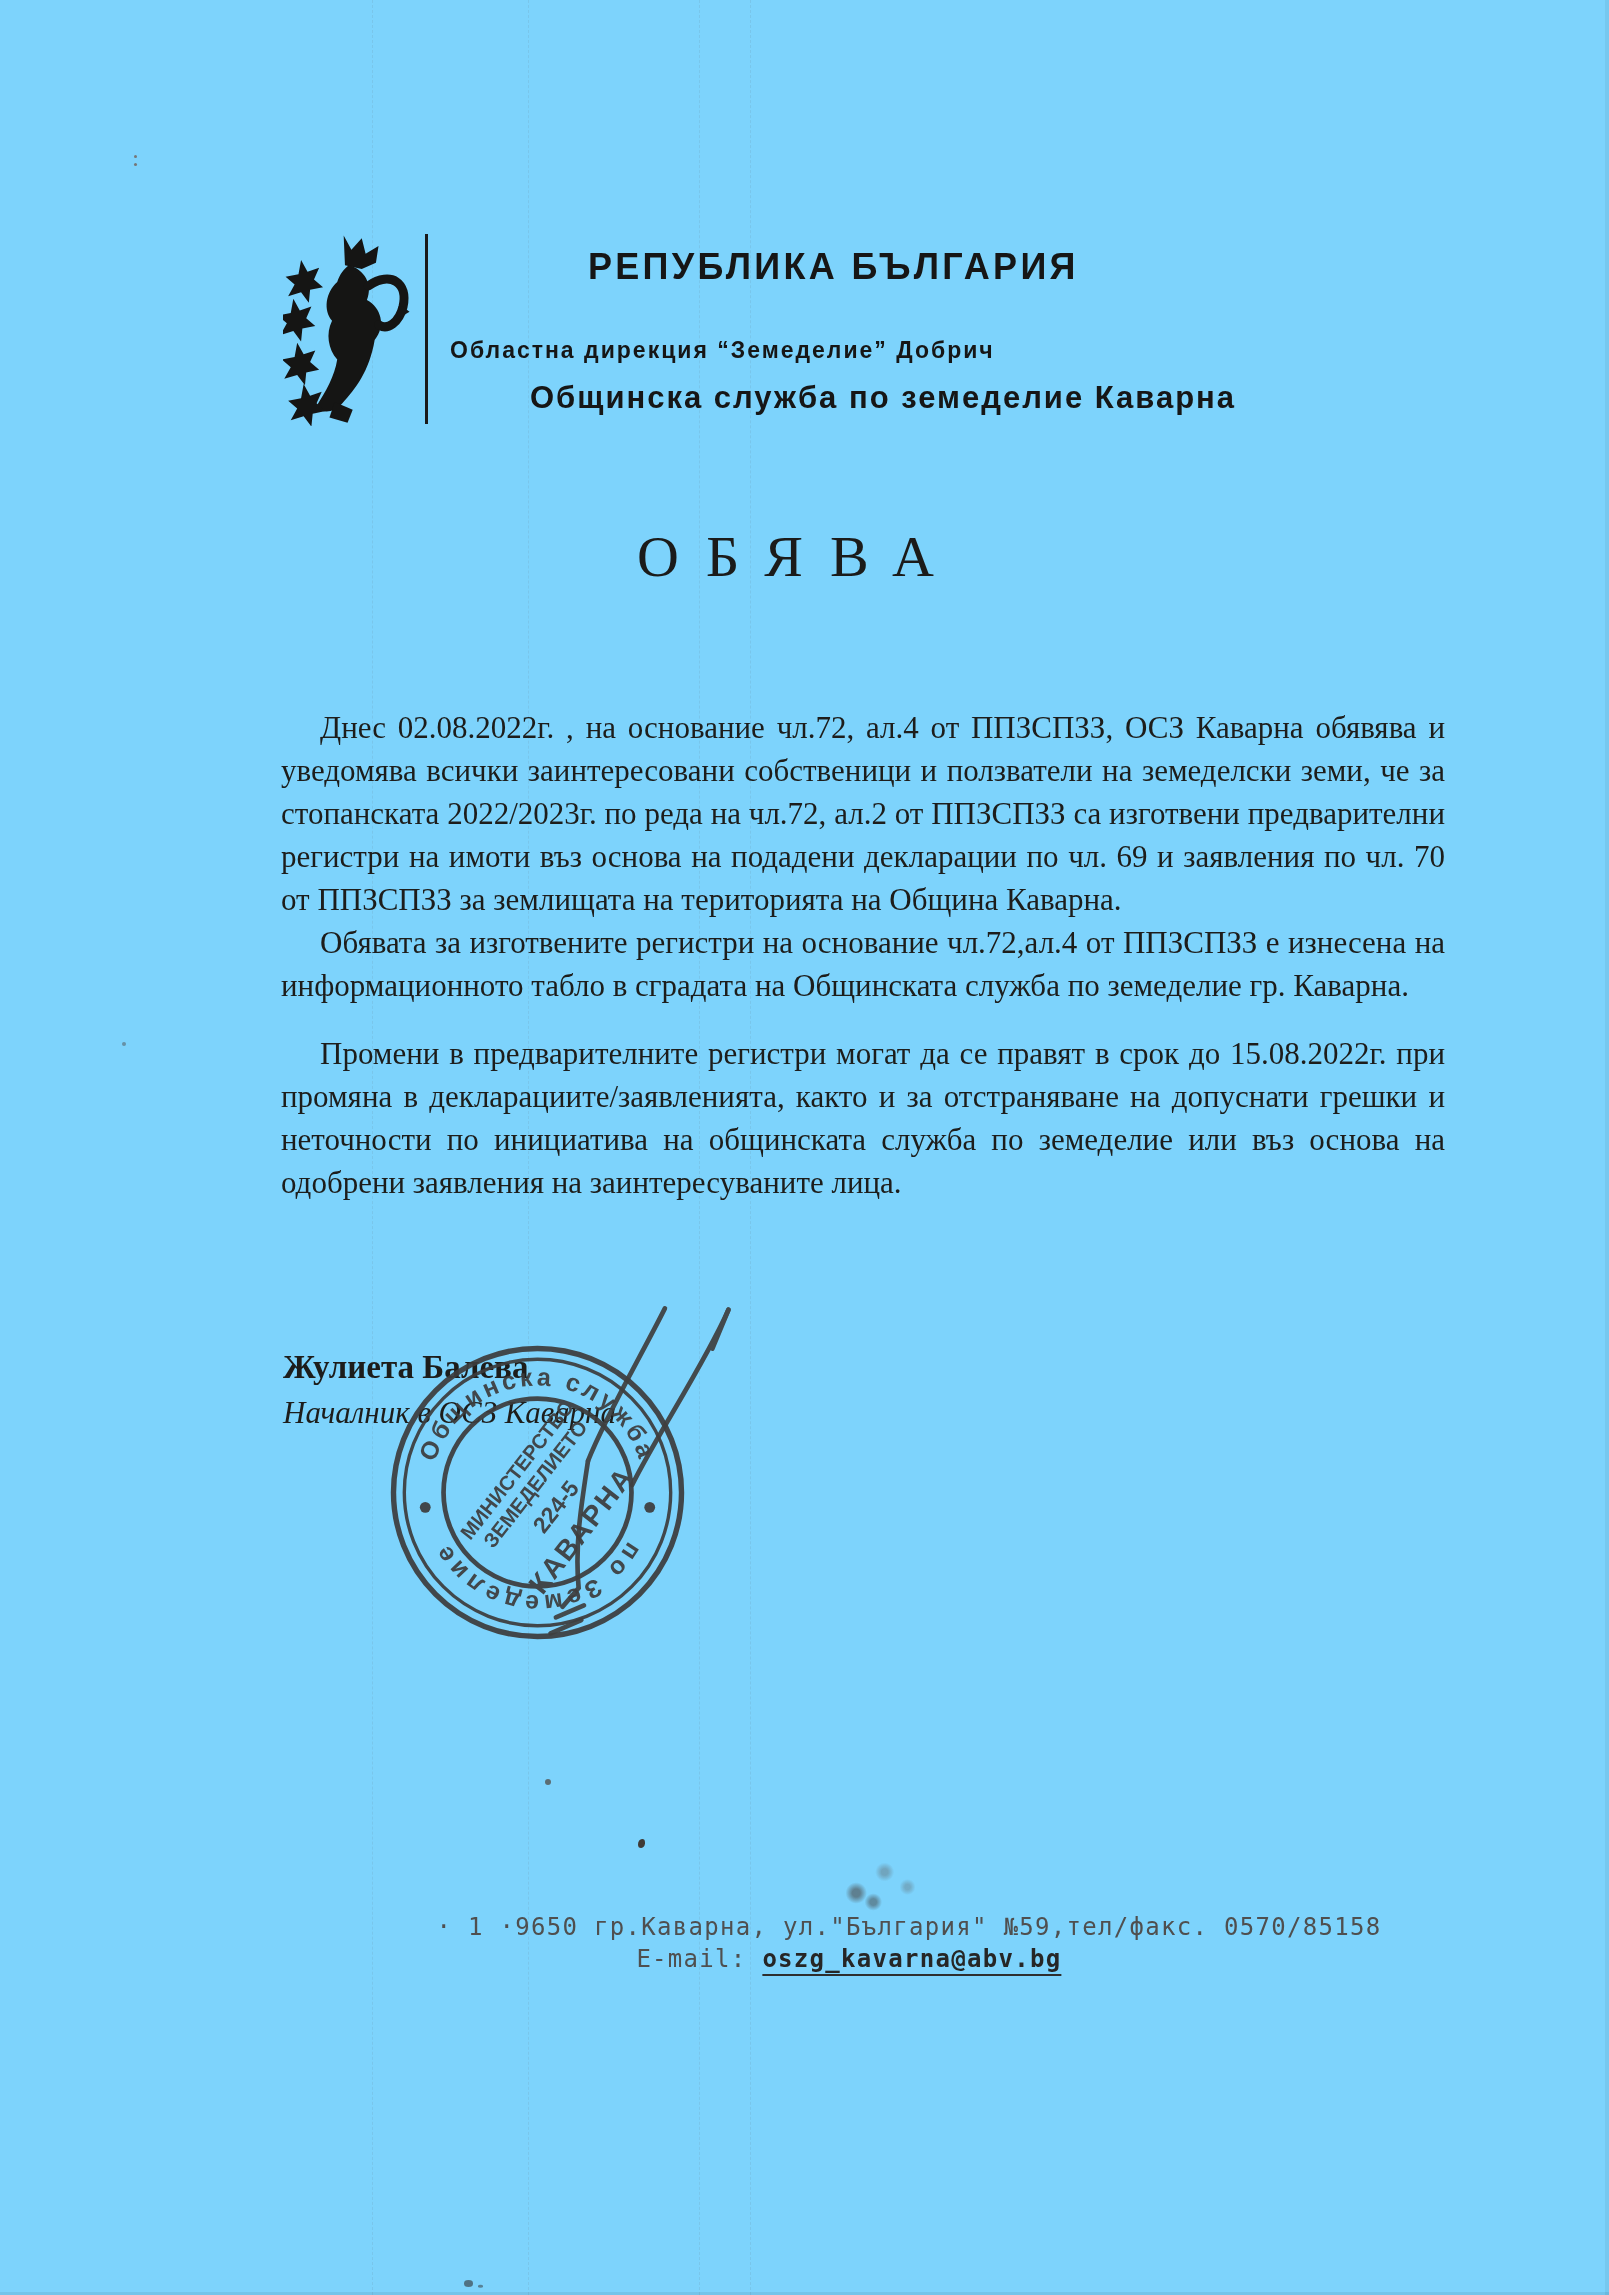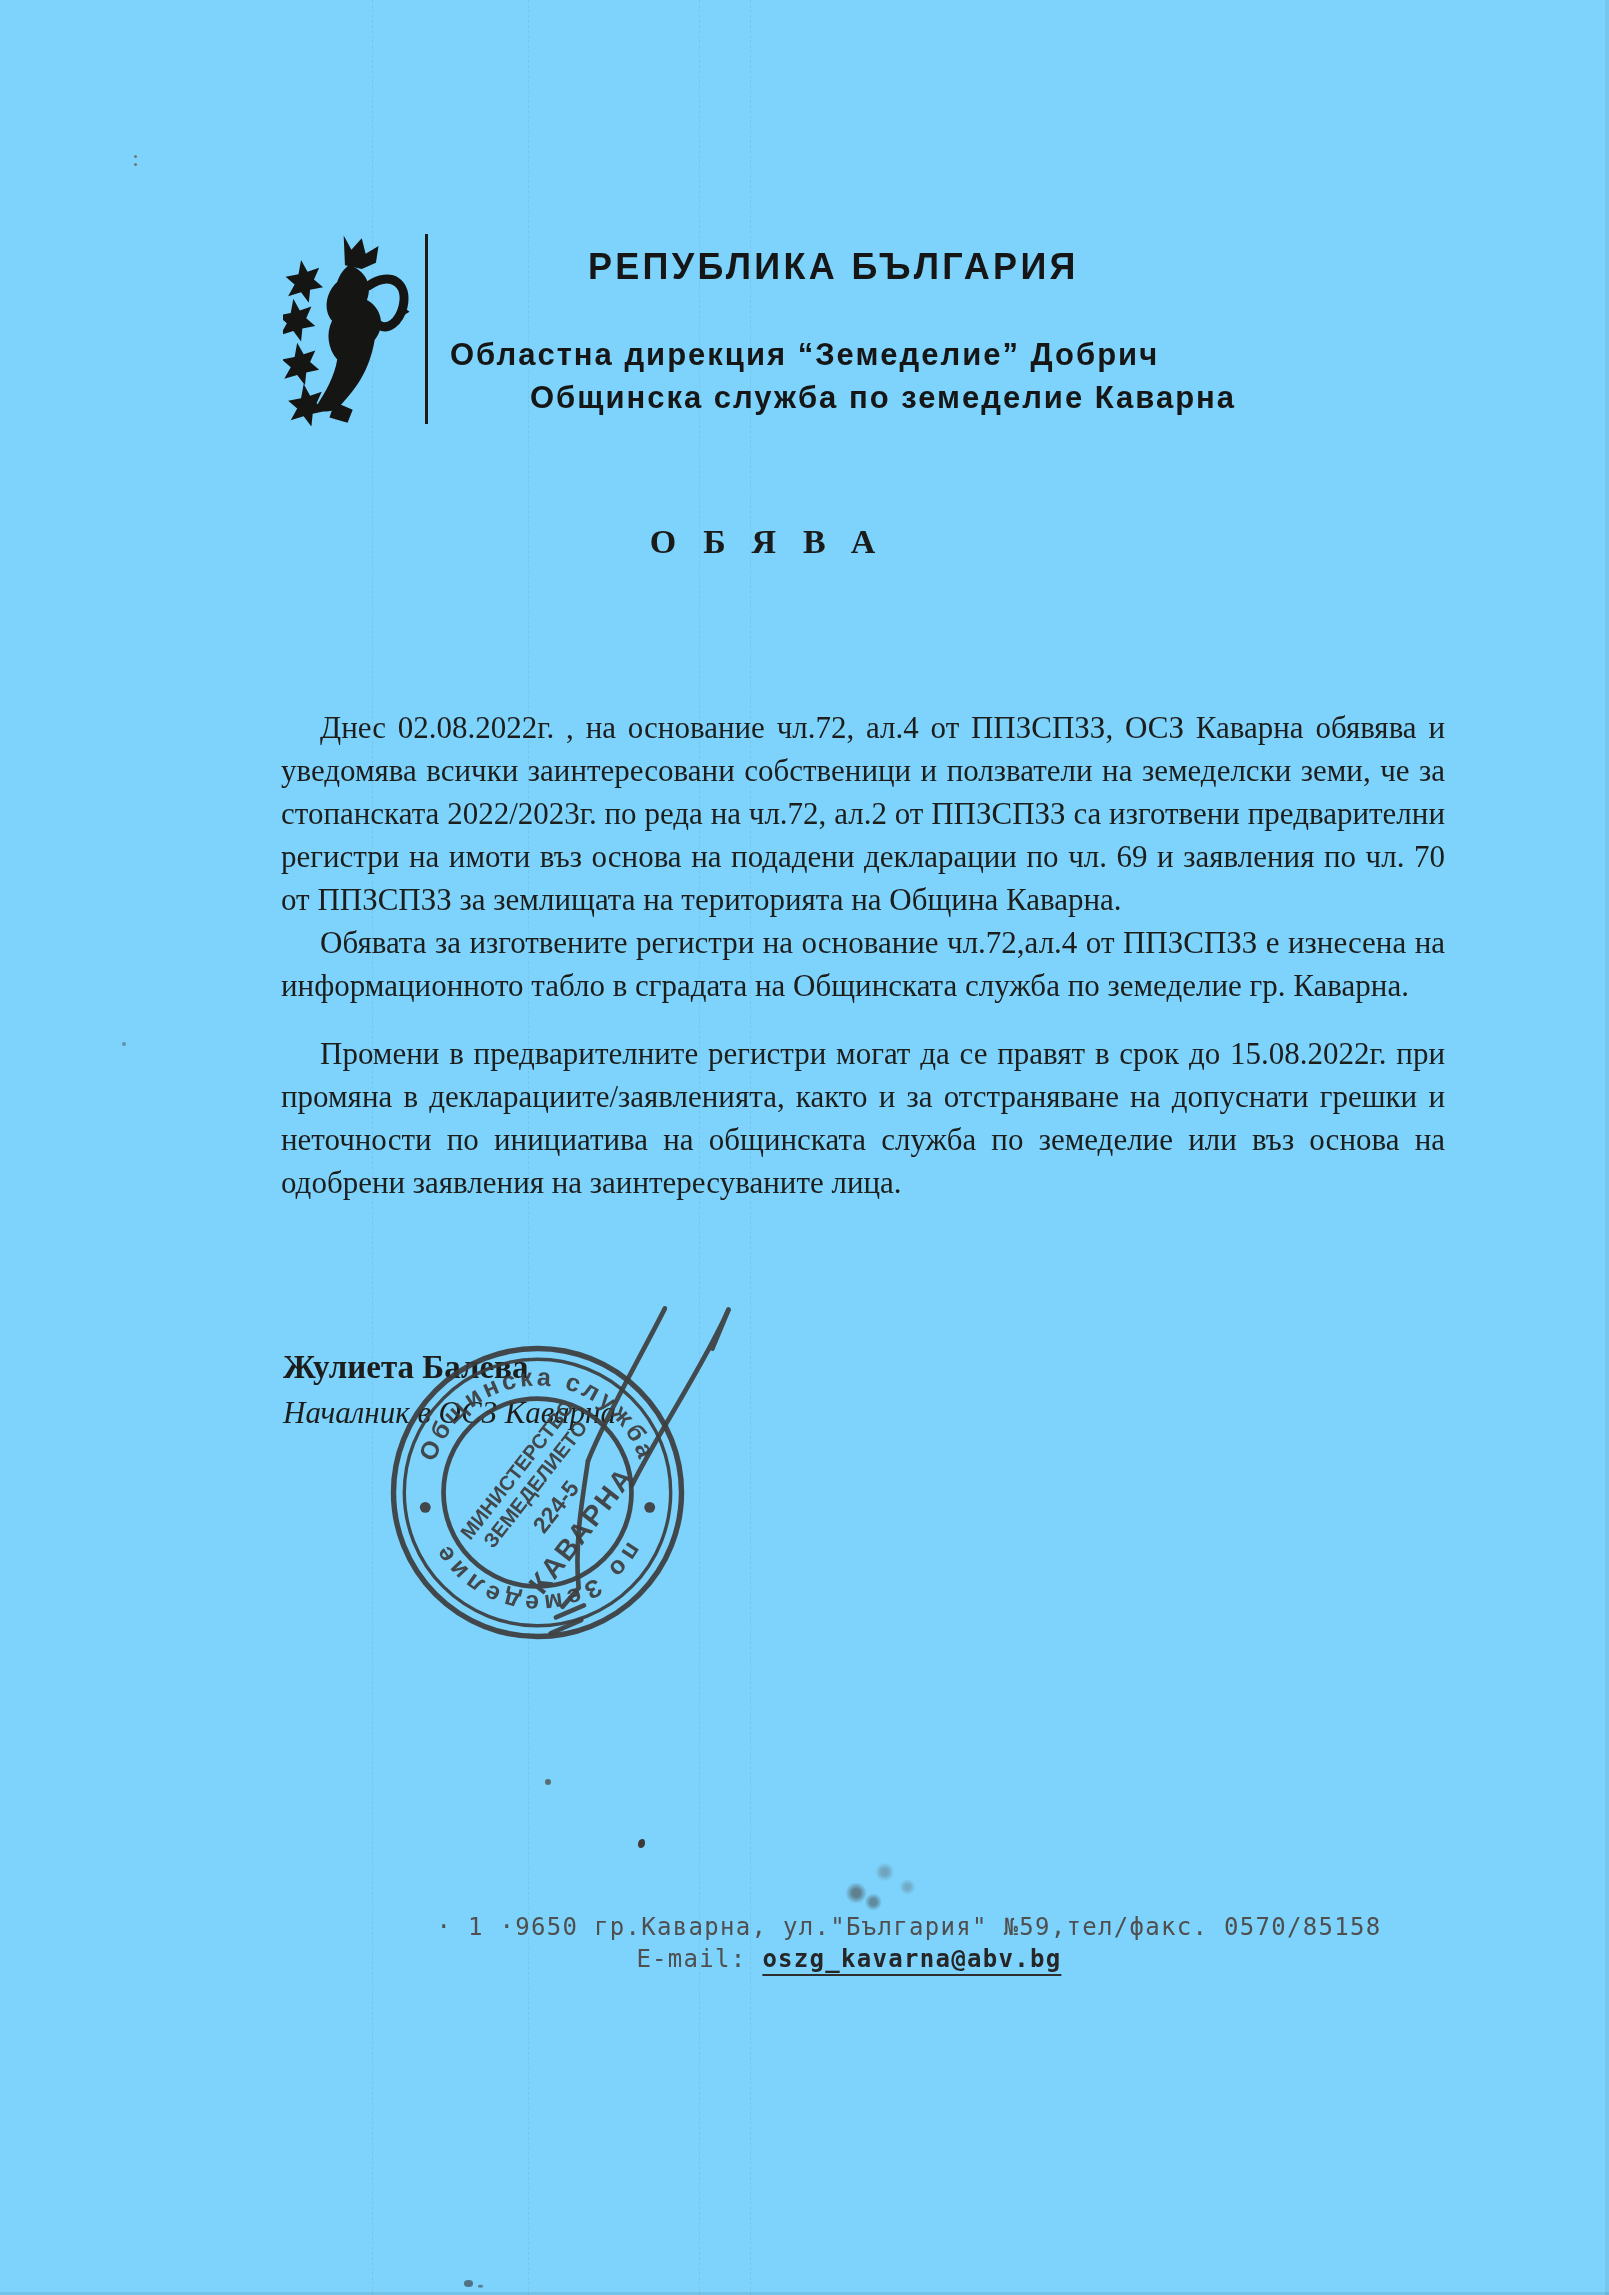--- a/index.html
+++ b/index.html
@@ -20,26 +20,26 @@
   
   .lion{position:absolute;left:283px;top:231px;width:142px;height:195px;}
   .head-sep{position:absolute;left:425px;top:234px;width:2.7px;height:190px;background:#1a1a1a;}
   .h-line{
     position:absolute;white-space:nowrap;
     font-family:"Liberation Sans", sans-serif;
     font-weight:bold;color:#161616;
   }
   .h-country{left:588px;top:246px;font-size:36px;letter-spacing:3.3px;}
   .h-ministry{left:559px;top:293px;font-size:31px;letter-spacing:2.7px;}
-  .h-directorate{left:450px;top:337px;font-size:31px;letter-spacing:2px;}
+  .h-directorate{left:450px;top:337px;font-size:23px;letter-spacing:2px;}
   .h-office{left:530px;top:380px;font-size:31px;letter-spacing:2px;}
 
   .doc-title{
-    position:absolute;left:776px;top:523px;transform:translateX(-50%);
-    font-size:34px;font-weight:bold;letter-spacing:27px;white-space:nowrap;
+    position:absolute;left:799px;top:523px;transform:translateX(-50%);
+    font-size:58px;font-weight:normal;letter-spacing:27px;white-space:nowrap;
     color:#1b1b1a;margin:0;
   }
 
   .body-text{position:absolute;left:281px;top:706px;width:1164px;
     font-size:31px;line-height:43px;text-align:justify;}
   .body-text p{margin:0;text-indent:39px;}
   .body-text p.gap-s{margin-top:0;}
   .body-text p.gap-m{margin-top:10px;}
   .body-text p.gap-l{margin-top:25.4px;}
   .body-text b{font-weight:normal;}

